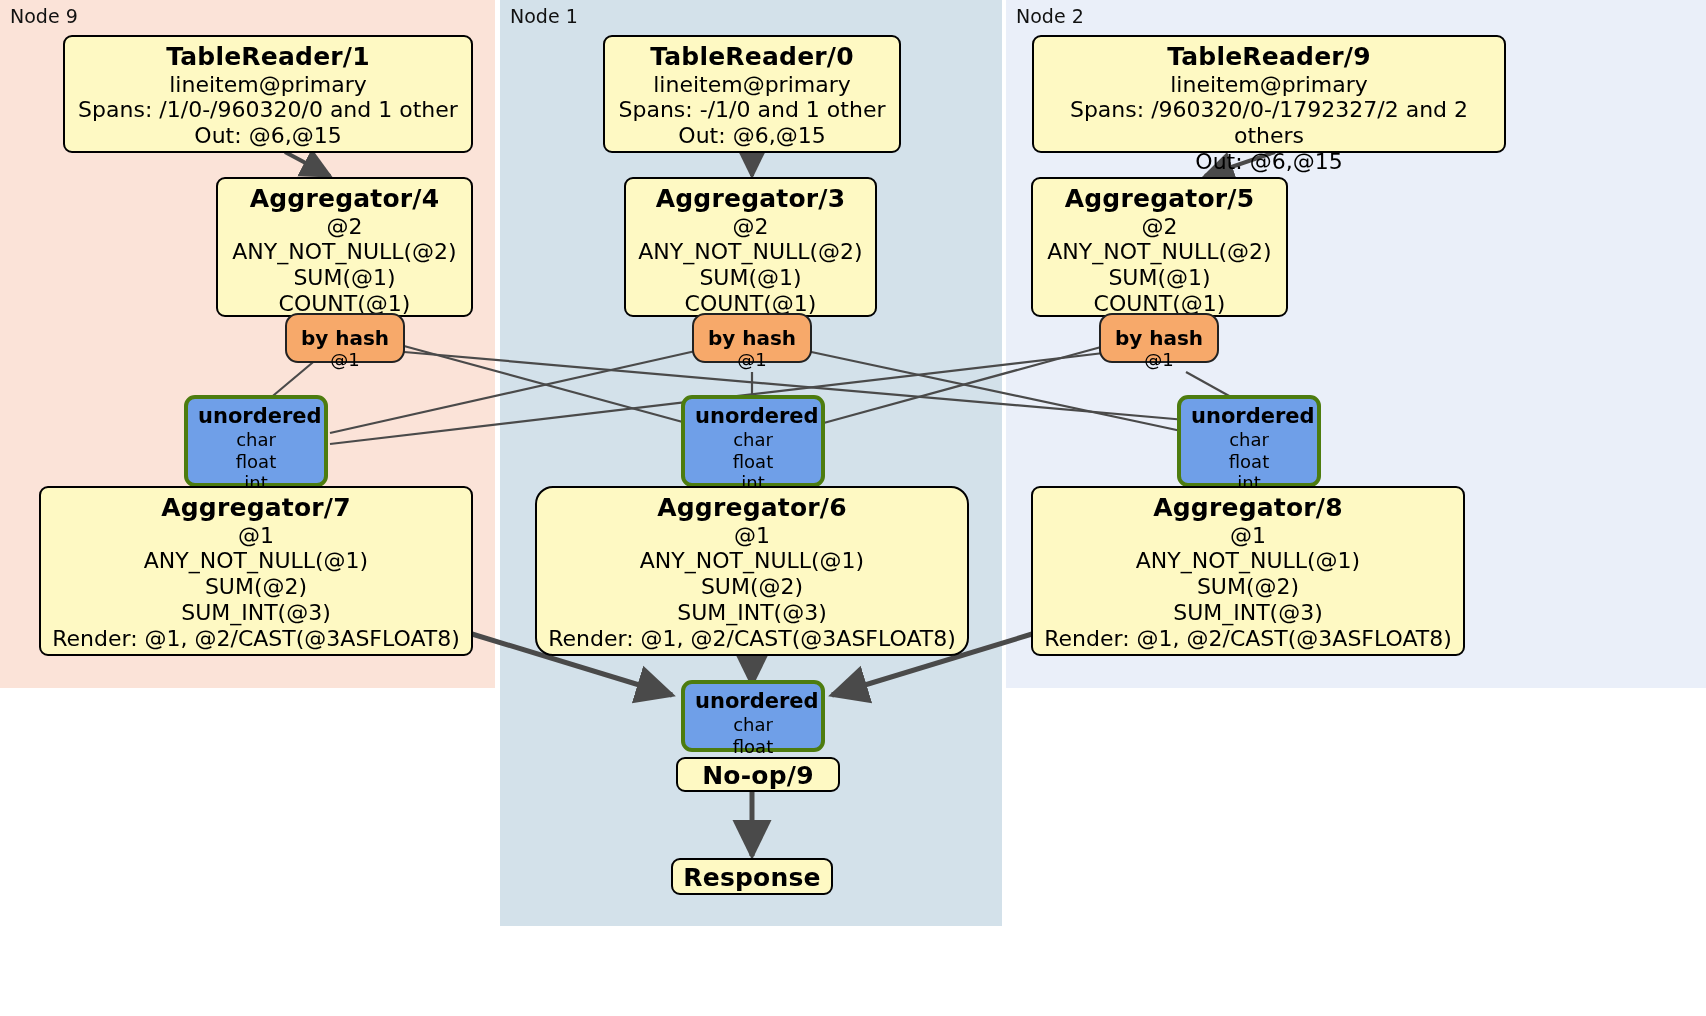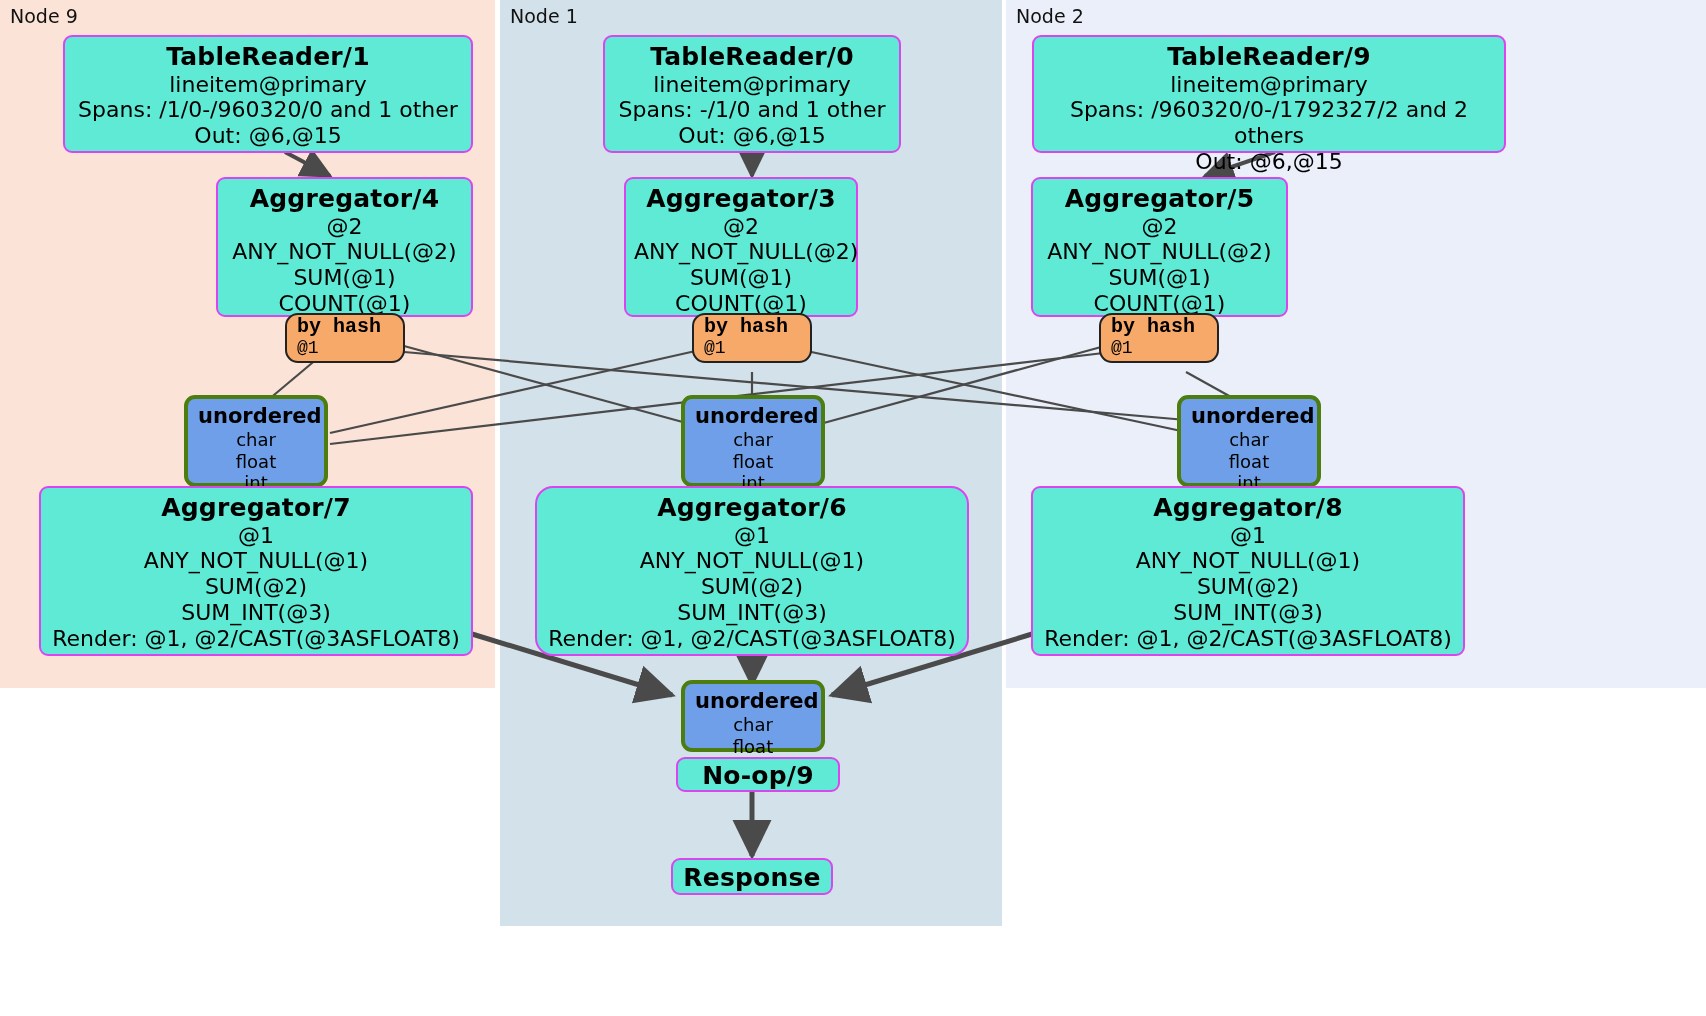--- a/index.html
+++ b/index.html
@@ -37,22 +37,22 @@
     left: 0;
     top: 0;
     width: 1706px;
     height: 1016px;
     pointer-events: none;
   }
   
   .proc {
     position: absolute;
     box-sizing: border-box;
-    background: #5eead4;
-    border: 2px solid #d946ef;
+    background: #fef9c3;
+    border: 2px solid #000000;
     border-radius: 9px;
     text-align: center;
     padding: 5px 8px 6px 8px;
     color: #000000;
     line-height: 1.18;
   }
   .proc .title {
     font-weight: bold;
     font-size: 25px;
     letter-spacing: .2px;
@@ -61,25 +61,24 @@
   .proc .ln {
     display: block;
     font-size: 22px;
   }
   .router {
     position: absolute;
     box-sizing: border-box;
     background: #f7a96a;
     border: 2px solid #222222;
     border-radius: 13px;
-    text-align: left;
+    text-align: center;
     color: #000000;
-    padding: 0 10px 5px 10px;
+    padding: 12px 10px 5px 10px;
     line-height: 1.15;
-    font-family: Liberation Mono, monospace;
   }
   .router .rtitle {
     display: block;
     font-weight: bold;
     font-size: 20px;
   }
   .router .rln {
     display: block;
     font-size: 18px;
   }
@@ -200,21 +199,21 @@
     <span class="ln">Render: @1, @2/CAST(@3ASFLOAT8)</span>
   </div>
 
   <div class="proc" style="left:603px; top:35px; width:298px; height:118px;">
     <span class="title">TableReader/0</span>
     <span class="ln">lineitem@primary</span>
     <span class="ln">Spans: -/1/0 and 1 other</span>
     <span class="ln">Out: @6,@15</span>
   </div>
 
-  <div class="proc" style="left:624px; top:177px; width:234px; height:140px;">
+  <div class="proc" style="left:624px; top:177px; width:253px; height:140px;">
     <span class="title">Aggregator/3</span>
     <span class="ln">@2</span>
     <span class="ln">ANY_NOT_NULL(@2)</span>
     <span class="ln">SUM(@1)</span>
     <span class="ln">COUNT(@1)</span>
   </div>
 
   <div class="router" style="left:692px; top:313px; width:120px; height:50px;">
     <span class="rtitle">by hash</span>
     <span class="rln">@1</span>

